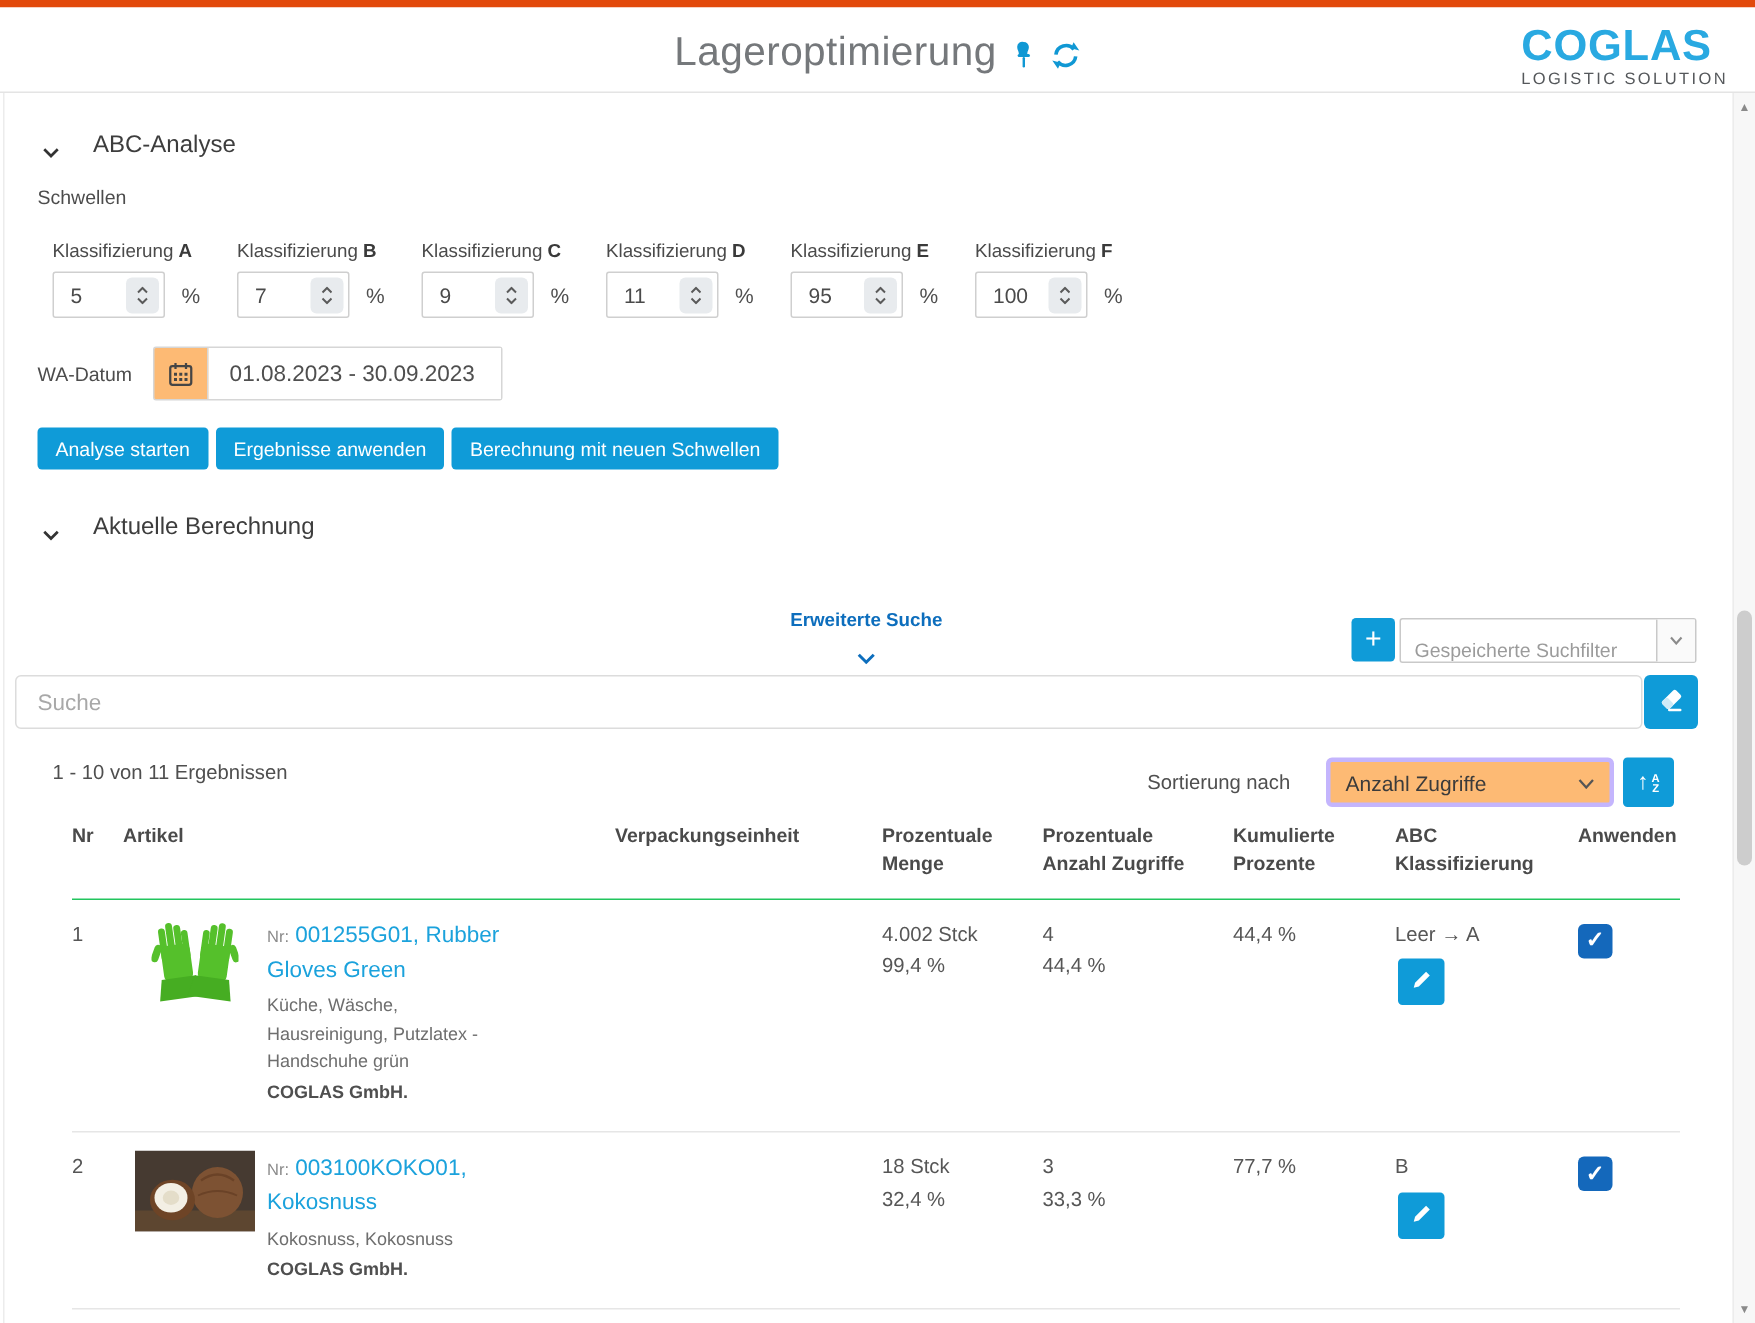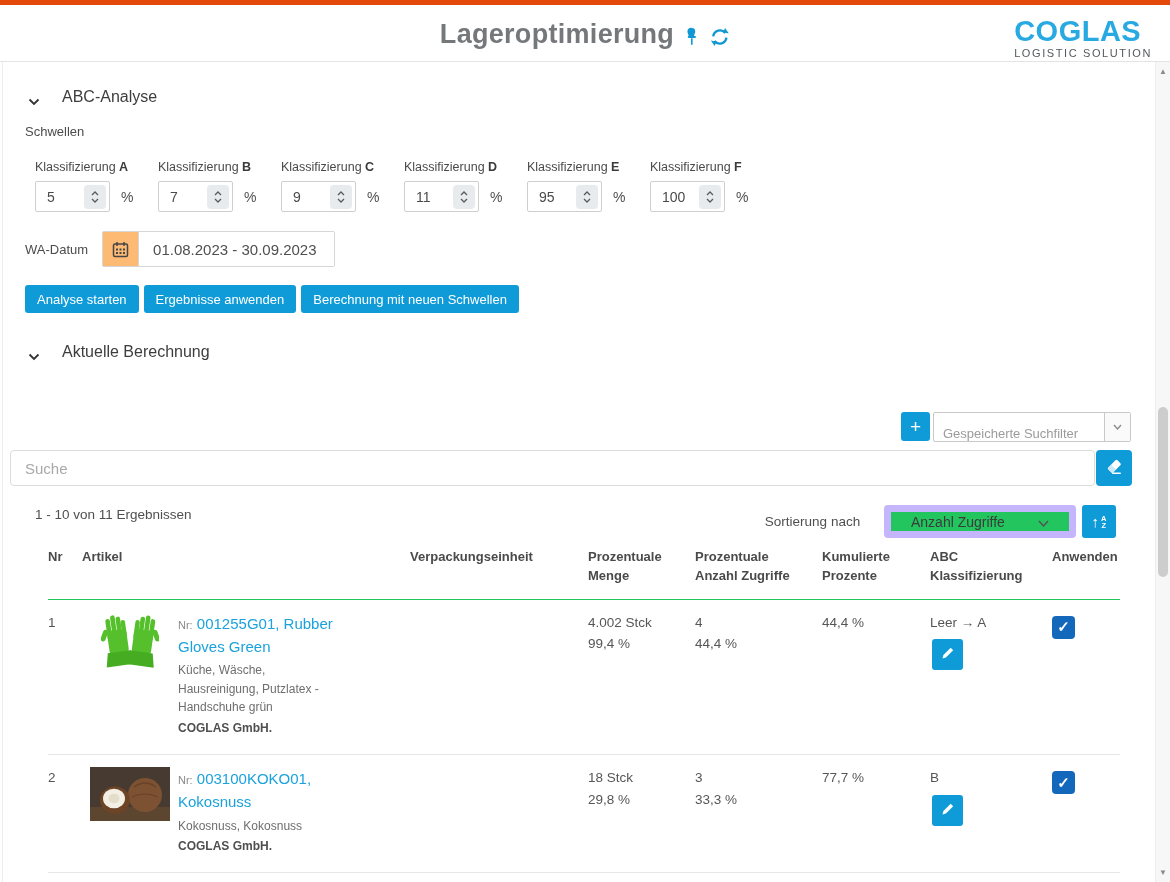--- a/index.html
+++ b/index.html
@@ -5,21 +5,21 @@
   * { margin:0; padding:0; box-sizing:border-box; }
   html,body { width:1170px; height:882px; overflow:hidden; background:#fff;
               font-family:"Liberation Sans", sans-serif; }
   .page { position:relative; width:1170px; height:882px; background:#fff; overflow:hidden; }
 
   .topbar { position:absolute; left:0; top:0; width:1170px; height:5px; background:#e2490b; }
   .hdr { position:absolute; left:0; top:5px; width:1170px; height:57px; background:#fff;
          border-bottom:1px solid #e4e4e4; }
   .title-wrap { position:absolute; left:50%; top:14px; transform:translateX(-50%);
                 display:flex; align-items:center; gap:9px; }
-  .title-wrap h1 { font-size:27px; font-weight:700; color:#75787b; letter-spacing:.3px; white-space:nowrap;text-align:center; }
+  .title-wrap h1 { font-size:27px; font-weight:400; color:#75787b; letter-spacing:.3px; white-space:nowrap;text-align:center; }
   .hicon { display:inline-flex; align-items:center; cursor:pointer; margin-top:4px; }
   .logo { position:absolute; right:18px; top:11px; text-align:left; }
   .logo-main { font-size:29px; font-weight:800; color:#29a9e1; letter-spacing:.5px; line-height:30px; }
   .logo-sub { font-size:11px; color:#55585b; letter-spacing:1.6px; margin-top:1px; }
 
   .edge-line { position:absolute; left:2px; top:62px; bottom:0; width:1px; background:#ececec; }
 
   .sect-hdr { position:absolute; display:flex; align-items:flex-end; gap:22px; }
   .sect-hdr .chev { display:inline-flex; cursor:pointer; }
   .sect-hdr .sect-title { font-size:16px; color:#3d3d3d; }
@@ -67,22 +67,22 @@
   .search-row { position:absolute; left:10px; top:450px; }
   .search-input { width:1085px; height:36px; border:1px solid #dcdcdc; border-radius:4px; padding:0 14px;
                   font-size:15px; color:#444; outline:none; font-family:"Liberation Sans", sans-serif; }
   .search-input::placeholder { color:#a8a8a8; }
   .eraser-btn { position:absolute; left:1086px; top:0; width:36px; height:36px; background:#0f9bd8;
                 border:none; border-radius:4px; cursor:pointer; display:flex; align-items:center; justify-content:center; }
 
   .results { position:absolute; left:35px; top:507px; font-size:13.5px; color:#4f4f4f; }
   .sort-label { position:absolute; left:745px; top:514px; width:135px; text-align:center;
                 font-size:13.5px; color:#4f4f4f; }
-  .sort-select { position:absolute; left:884px; top:505px; width:192px; height:33px; border:7px solid #c4b5fd;
-                 border-radius:4px; background:#22c55e; display:flex; align-items:center; padding:0 20px;
+  .sort-select { position:absolute; left:884px; top:505px; width:192px; height:33px; border:3px solid #c4b5fd;
+                 border-radius:4px; background:#fdba74; display:flex; align-items:center; padding:0 10px;
                  cursor:pointer; }
   .sort-select .val { font-size:14px; color:#3b3b3b; }
   .sort-select .chev { margin-left:auto; }
   .sort-btn { position:absolute; left:1082px; top:505px; width:34px; height:33px; background:#0f9bd8;
               border:none; border-radius:3px; cursor:pointer; display:flex; align-items:center; justify-content:center; gap:2px; }
   .sort-btn .arrow { color:#fff; font-size:15px; font-weight:700; line-height:15px; }
   .sort-btn .az { display:flex; flex-direction:column; color:#fff; font-size:7.5px; font-weight:700; line-height:7px; }
 
   .table { position:absolute; left:48px; top:548px; width:1072px; }
   .thead, .trow { display:grid; grid-template-columns:34px 328px 178px 107px 127px 108px 122px 1fr; }
@@ -296,20 +296,28 @@
 
   <div class="sect-hdr" style="left:28px; top:343px;">
     <span class="chev">
       <svg width="12" height="8" viewBox="0 0 12 8">
           <path d="M1.5 1.5L6 6l4.5-4.5" stroke="#333" stroke-width="1.8" fill="none"></path>
         </svg>
     </span>
     <span class="sect-title">Aktuelle Berechnung</span>
   </div>
 
+  <div class="adv-search">
+    <span class="adv-link">Erweiterte Suche</span>
+    <div class="adv-chev">
+      <svg width="13" height="8" viewBox="0 0 13 8">
+          <path d="M1.5 1.5L6.5 6.5l5-5" stroke="#0d6ebd" stroke-width="2" fill="none"></path>
+        </svg>
+    </div>
+  </div>
 
   <div class="saved-filter-row">
     <button class="plus-btn">+</button>
     <div class="sf-select">
       <span class="sf-ph">Gespeicherte Suchfilter</span>
       <span class="sf-toggle">
         <svg width="9" height="6" viewBox="0 0 9 6">
             <path d="M1 1l3.5 4L8 1" stroke="#8b8b8b" stroke-width="1.4" fill="none"></path>
           </svg>
       </span>
@@ -447,21 +455,21 @@
             <span>003100KOKO01,</span>
             <span>Kokosnuss</span>
           </div>
           <div class="desc">Kokosnuss, Kokosnuss</div>
           <div class="company">COGLAS GmbH.</div>
         </div>
       </div>
       <div class="td"></div>
       <div class="td">
         <div>18 Stck</div>
-          <div>29,8 %</div>
+          <div>32,4 %</div>
       </div>
       <div class="td">
         <div>3</div>
           <div>33,3 %</div>
       </div>
       <div class="td">77,7 %</div>
       <div class="td">
         <div>B</div>
         <button class="pencil-btn">
           <span>

